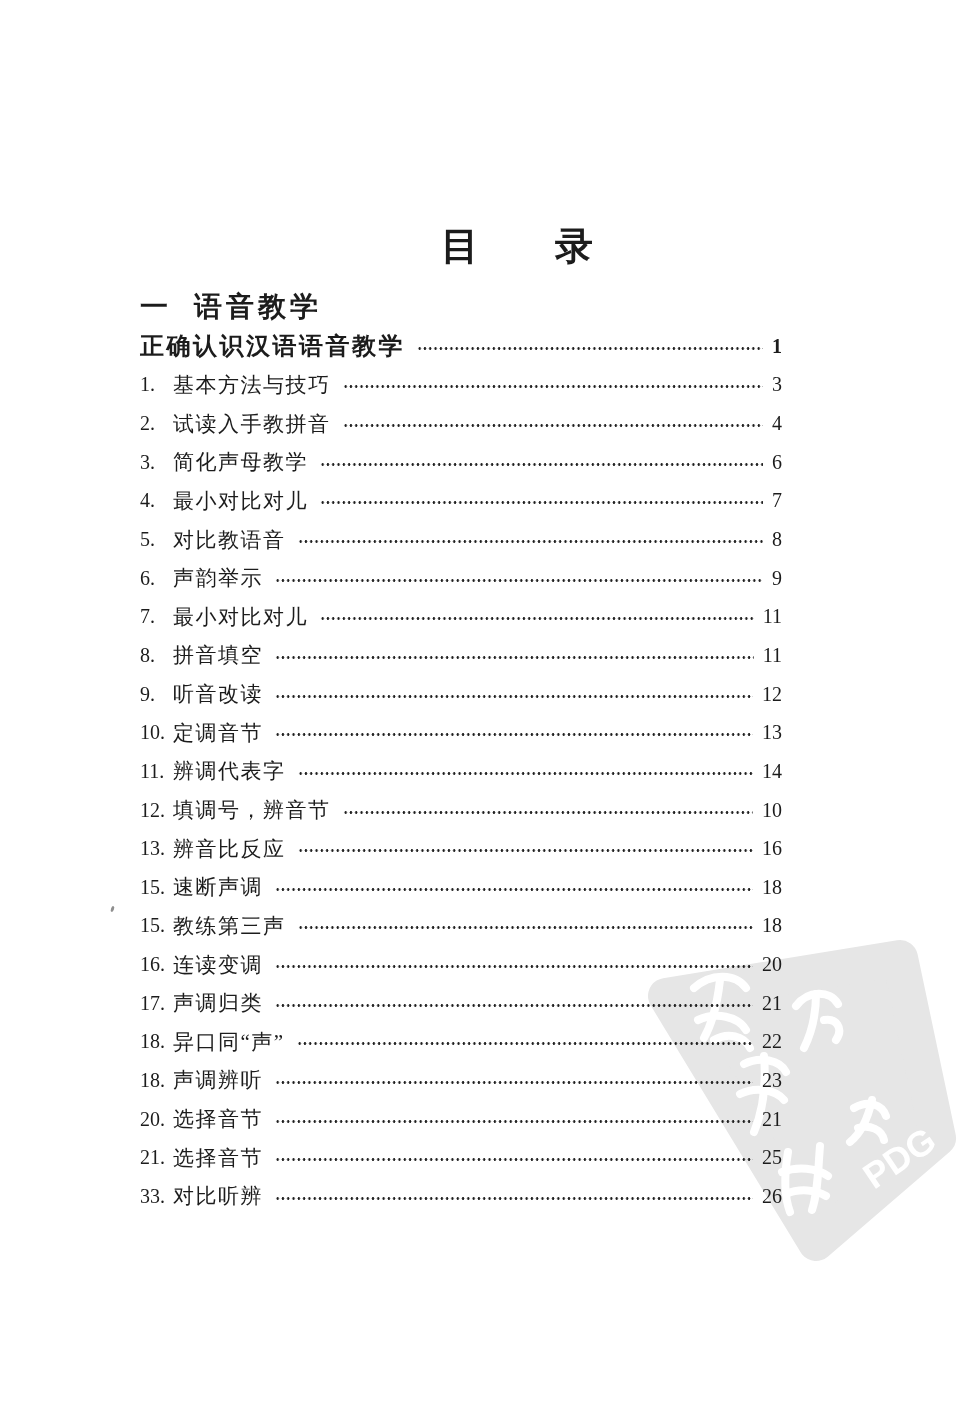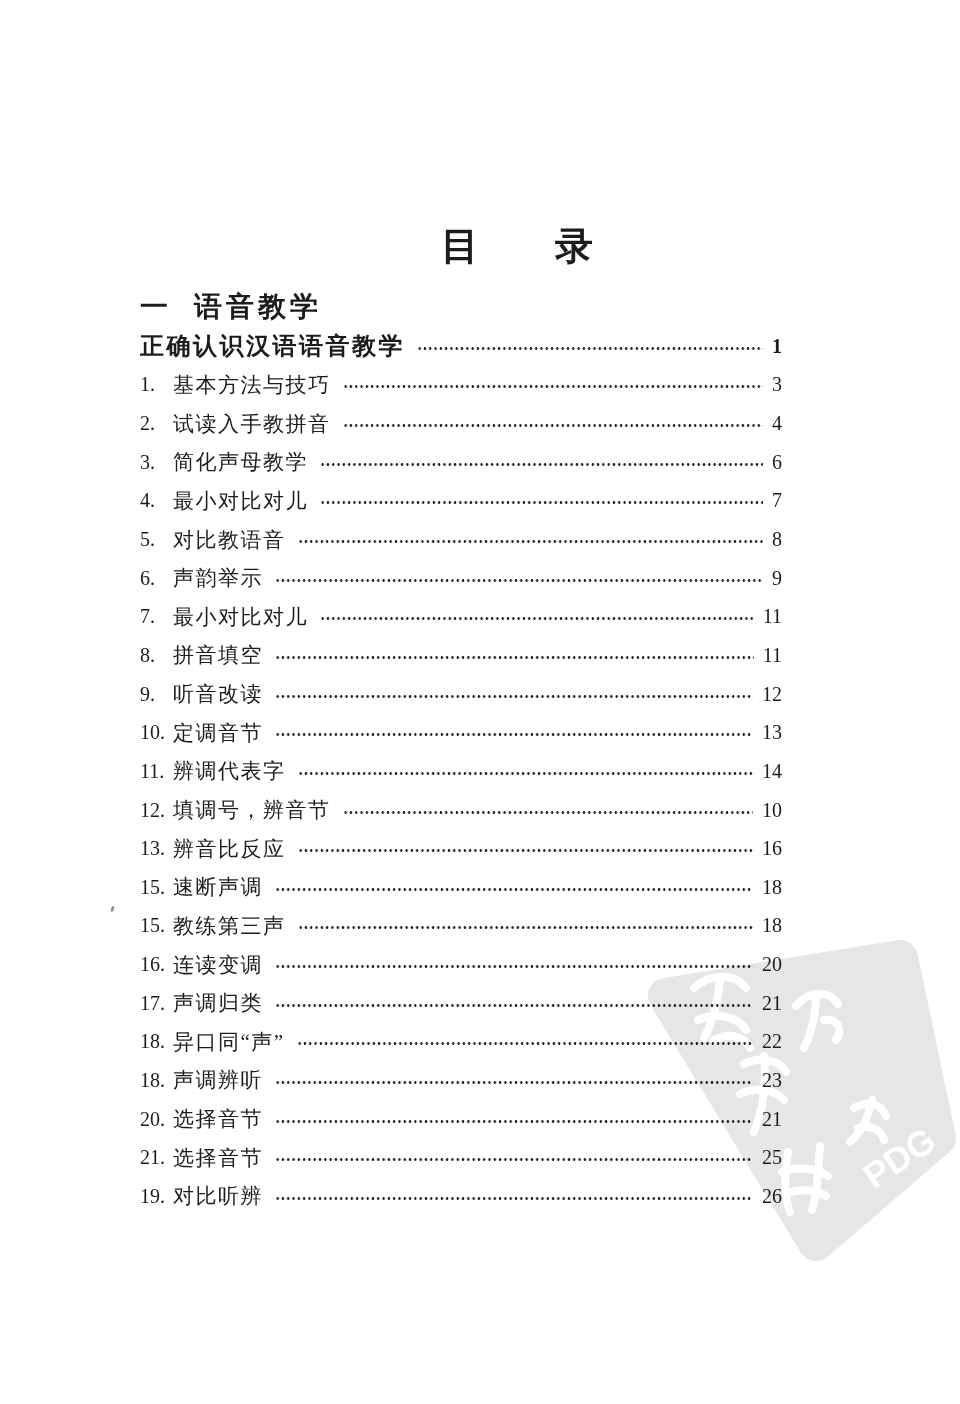--- a/index.html
+++ b/index.html
@@ -220,21 +220,21 @@
   </div>
 
   <div class="row">
     <span class="num">21.</span>
     <span class="t">选择音节</span>
     <span class="leader"></span>
     <span class="pg">25</span>
   </div>
 
   <div class="row">
-    <span class="num">19.</span>
+    <span class="num">33.</span>
     <span class="t">对比听辨</span>
     <span class="leader"></span>
     <span class="pg">26</span>
   </div>
 </div>
   </div>
 
   <span class="speck"></span>
 </div>
 

